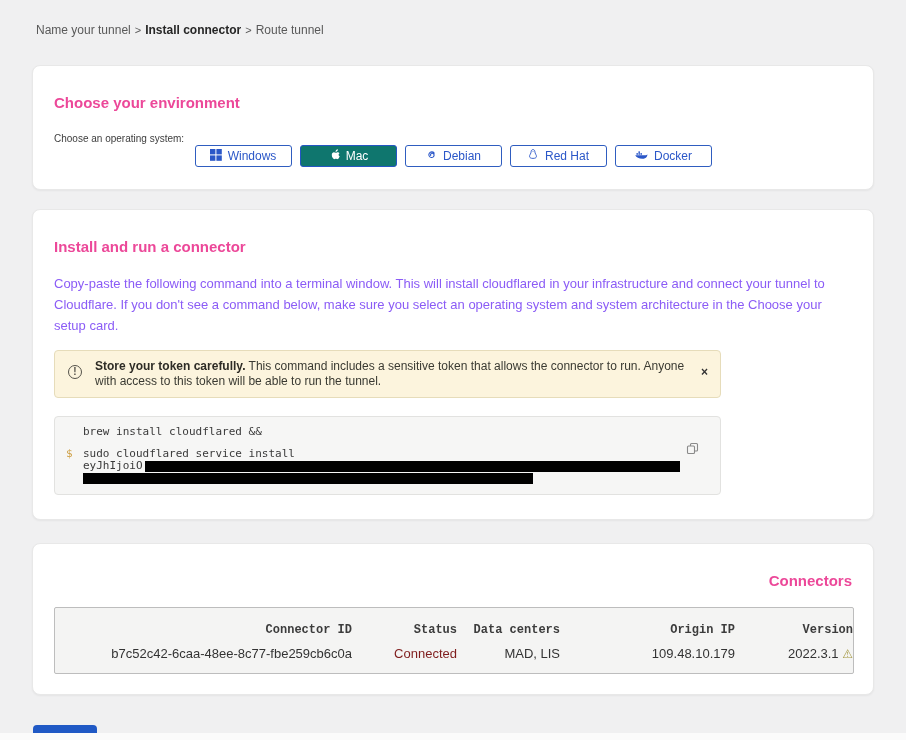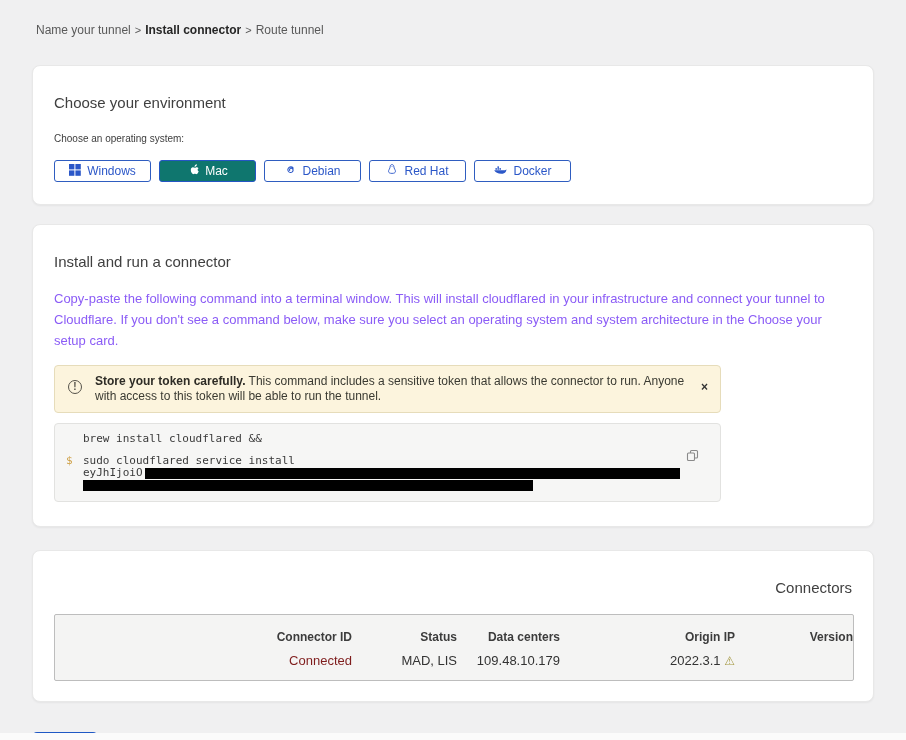--- a/index.html
+++ b/index.html
@@ -20,28 +20,28 @@
   .breadcrumb .sep { color:#595959; font-size:11px; }
 
   
   .card {
     background:#ffffff;
     border:1px solid #e8e8e8;
     border-radius:8px;
     box-shadow:0 1px 2px rgba(0,0,0,0.05);
     padding:28px 21px 24px 21px;
   }
-  .card-title { font-size:15px; font-weight:normal; color:#404040; }
+  .card-title { font-size:15px; font-weight:bold; color:#ec4899; }
   #env-card { margin-top:28px; padding-bottom:22px; }
   #install-card { margin-top:19px; padding-bottom:24px; }
   #connectors-card { margin-top:23px; padding-bottom:20px;text-align:right; }
 
   
   .os-label { margin-top:22px; font-size:10px; color:#3d3d3d; }
-  .os-row { margin-top:16px; display:flex; gap:8px; }
+  .os-row { margin-top:1px; display:flex; gap:8px;justify-content:center; }
   .os-btn {
     width:97px; height:22px;
     display:inline-flex; align-items:center; justify-content:center; gap:6px;
     background:#ffffff;
     border:1px solid #2f5dc0; border-radius:3px;
     color:#2b57c8; font-size:12px; font-family:"Liberation Sans", sans-serif;
     cursor:pointer;
   }
   .os-btn.selected { background:#0f766e; color:#ffffff; border-color:#2456c4; }
   .os-btn svg { flex:0 0 auto; }
@@ -59,21 +59,21 @@
     width:14px; height:14px; border:1.3px solid #55524a; border-radius:50%;
     color:#55524a; font-size:10px; font-weight:bold; text-align:center; line-height:12px;
   }
   .banner b { color:#2e2c26; }
   .banner .close-x {
     position:absolute; right:12px; top:15px;
     font-size:12px; font-weight:bold; color:#333; cursor:pointer; line-height:12px;
   }
 
   .codeblock {
-    margin-top:10px; width:667px;
+    margin-top:18px; width:667px;
     background:#f6f6f5; border:1px solid #e2e2e0; border-radius:4px;
     padding:9px 14px 10px 11px; position:relative;
     font-family:"DejaVu Sans Mono","Liberation Mono",monospace;
     font-size:11px; color:#3a3a3a;
   }
   .code-line { line-height:12px; white-space:nowrap; }
   .code-line.indent { padding-left:17px; }
   .code-line.first { margin-bottom:10px; }
   .prompt-gutter { position:absolute; left:11px; color:#cfa24a; }
   .redact { display:inline-block; background:#000; height:11px; vertical-align:text-bottom; }
@@ -81,21 +81,21 @@
   .redact.bar2 { width:450px; }
   .copy-btn { position:absolute; top:25px; right:21px; cursor:pointer; }
 
   
   .connectors-table {
     margin-top:18px; width:800px; height:67px;
     background:#f4f4f3; border:1px solid #bdbdbd; border-radius:2px;
     padding:15px 0 0 52px;
   }
   .t-row { display:grid; grid-template-columns:245px 105px 103px 175px 1fr; }
-  .t-head { font-size:12px; font-weight:bold; color:#3c3c3c; margin-bottom:9px; }
+  .t-head { font-size:12px; font-weight:bold; color:#3c3c3c; margin-bottom:9px;font-family:Liberation Mono, monospace; }
   .t-vals { font-size:13px; color:#333; }
   .status-connected { color:#7f1d1d; }
   .version-warn { color:#a3973f; font-size:12px; }
 
   
   .next-btn {
     margin-top:30px; margin-left:1px;
     width:64px; height:28px;
     background:#2059c5; color:#fff; border:none; border-radius:4px;
     font-size:13px; font-family:"Liberation Sans", sans-serif; cursor:pointer;
@@ -217,20 +217,21 @@
 
     <div class="connectors-table">
       <div class="t-row t-head">
         <span>Connector ID</span>
         <span>Status</span>
         <span>Data centers</span>
         <span>Origin IP</span>
         <span>Version</span>
       </div>
       <div class="t-row t-vals">
+        <span>b7c52c42-6caa-48ee-8c77-fbe259cb6c0a</span>
         <span class="status-connected">Connected</span>
         <span>MAD, LIS</span>
         <span>109.48.10.179</span>
         <span><span>2022.3.1</span> <span class="version-warn">⚠</span></span>
       </div>
     </div>
   </div>
 
   
   <button class="next-btn">Next</button>

